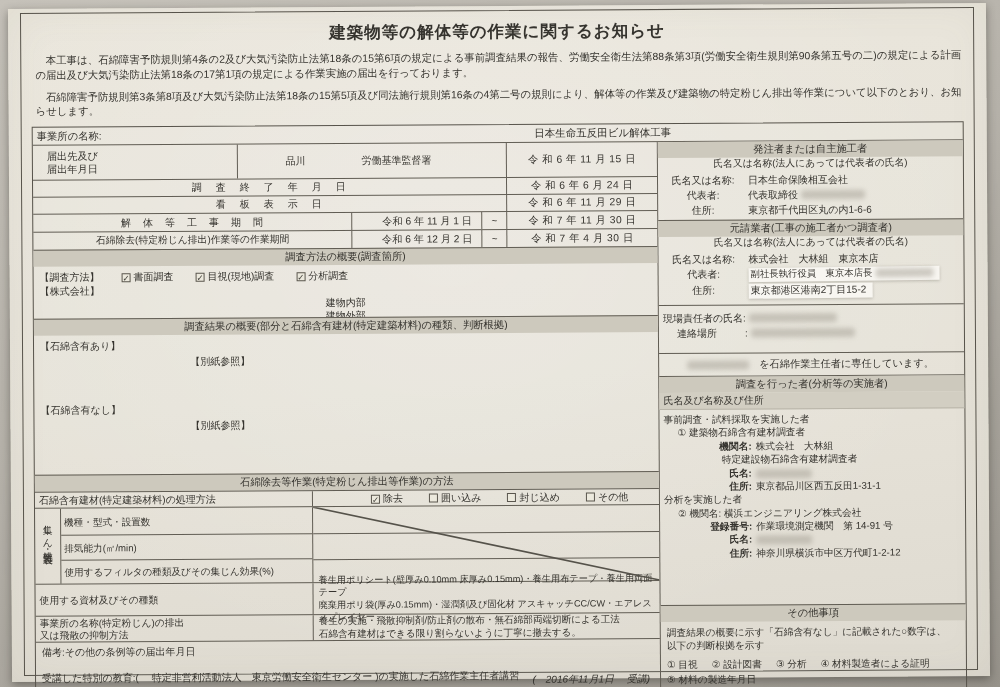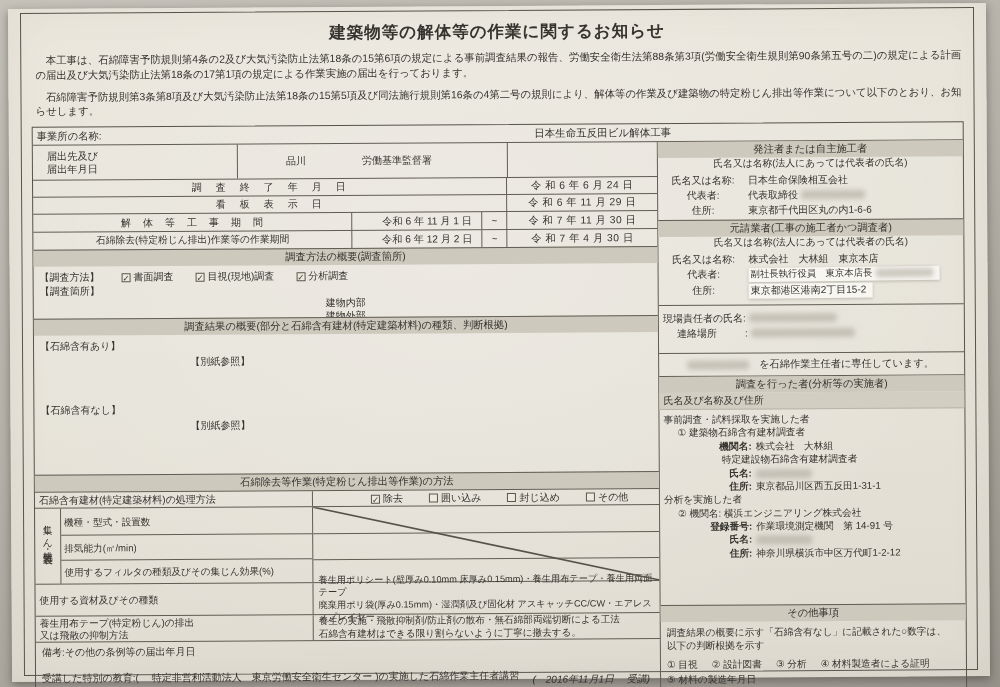--- a/index.html
+++ b/index.html
@@ -112,20 +112,21 @@
 
         <div class="row r-notify">
           <div class="cell lbl">
             <span>届出先及び</span>
             <span>届出年月日</span>
           </div>
           <div class="cell office">
             <span>品川</span>
             <span>労働基準監督署</span>
           </div>
+          <div class="cell date-cell">令 和 6 年 11 月 15 日</div>
         </div>
 
         <div class="row r17 bt">
           <div class="cell merged-lbl">調　査　終　了　年　月　日</div>
           <div class="cell date-cell">令 和 6 年 6 月 24 日</div>
         </div>
 
         <div class="row r17 bt">
           <div class="cell merged-lbl">看　板　表　示　日</div>
           <div class="cell date-cell">令 和 6 年 11 月 29 日</div>
@@ -148,21 +149,21 @@
         <div class="sec-h">調査方法の概要(調査箇所)</div>
 
         <div class="method-block">
           <div class="m-line">
             <span>【調査方法】</span>
             <span class="ck-item"><span class="ck on">✓</span><span>書面調査</span></span>
             <span class="ck-item"><span class="ck on">✓</span><span>目視(現地)調査</span></span>
             <span class="ck-item"><span class="ck on">✓</span><span>分析調査</span></span>
           </div>
           <div class="m-line" style="height:13px;">
-                <span>【調査箇所】</span>
+                <span>【株式会社】</span>
               </div>
           <div class="centered-line">建物内部</div>
           <div class="centered-line">建物外部</div>
         </div>
 
         <div class="sec-h">調査結果の概要(部分と石綿含有建材(特定建築材料)の種類、判断根拠)</div>
 
         <div class="blob">
           <div>【石綿含有あり】</div>
           <div class="ref">【別紙参照】</div>
@@ -203,21 +204,21 @@
         <div class="row mat-row bt">
           <div class="cell mat-lbl">使用する資材及びその種類</div>
           <div class="cell mat-val">
             <span>養生用ポリシート(壁厚み0.10mm 床厚み0.15mm)・養生用布テープ・養生用両面テープ</span>
             <span>廃棄用ポリ袋(厚み0.15mm)・湿潤剤及び固化材 アスキャッチCC/CW・エアレススプレイヤー</span>
           </div>
         </div>
 
         <div class="row bt" style="height:26px;">
           <div class="cell mat-lbl" style="flex-direction:column; align-items:flex-start; justify-content:center;">
-            <span>養生用布テープ(特定粉じん)の排出</span>
+            <span>事業所の名称(特定粉じん)の排出</span>
             <span>又は飛散の抑制方法</span>
           </div>
           <div class="cell mat-val" style="font-size:9.6px;">
             <span>養生の実施・飛散抑制剤/防止剤の散布・無石綿部両端切断による工法</span>
             <span>石綿含有建材はできる限り割らないように丁寧に撤去する。</span>
           </div>
         </div>
 
         <div class="rem-block bt">
           <div>備考:その他の条例等の届出年月日</div>

